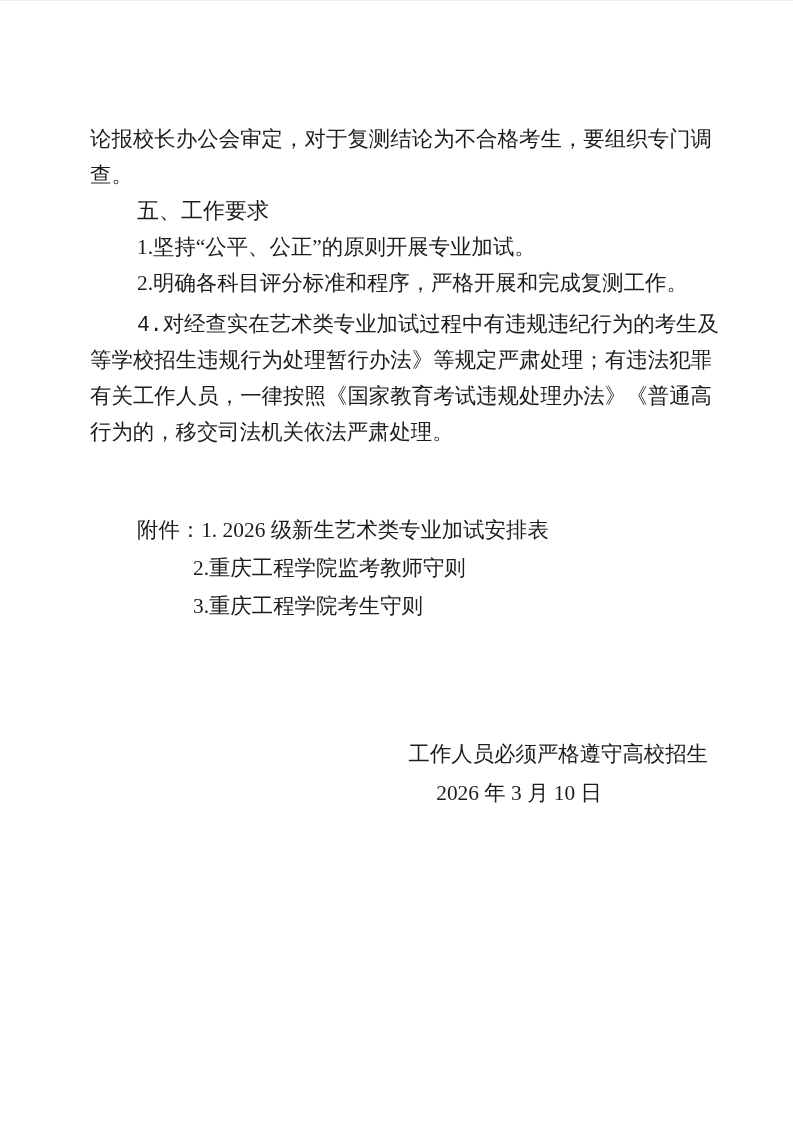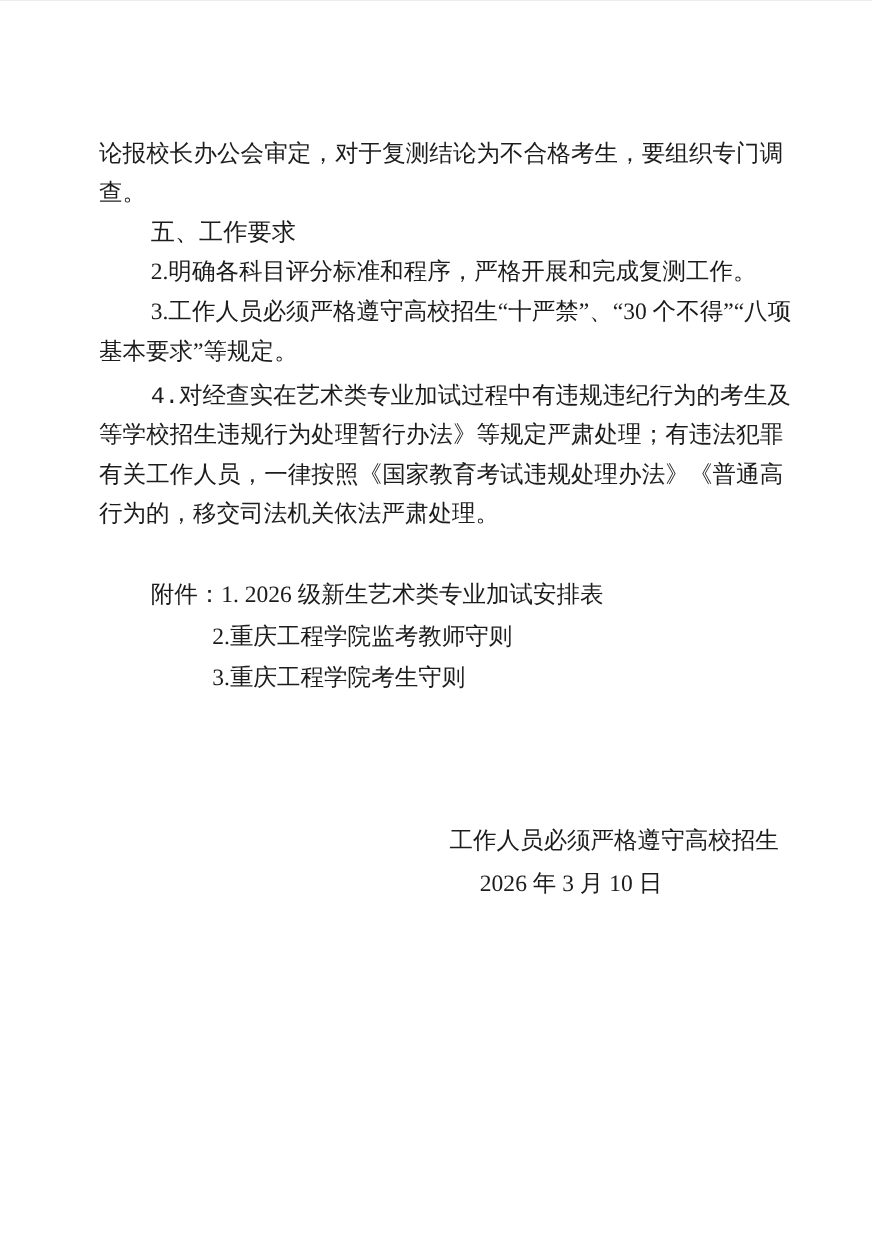--- a/index.html
+++ b/index.html
@@ -39,21 +39,21 @@
     white-space: nowrap;
   }
   .line.ind-first { padding-left: 47px; }
   .line.ind-item  { padding-left: 103px; }
   .line.fill {
     text-align: justify;
     text-align-last: justify;
     white-space: normal;
   }
   .block[data-name="item-4"] { margin-top: 6px; font-family: Liberation Mono, monospace; }
-  .block.attachment { margin-top: 34px; }
+  .block.attachment { margin-top: 60px; }
   .block.attachment .line {
     height: 38px;
     line-height: 38px;
     font-size: 21.4px;
     white-space: nowrap;
   }
   .signature { margin-top: 110px; }
   .signature .line {
     height: 39px;
     line-height: 39px;
@@ -77,26 +77,25 @@
 <div class="page" data-name="document-page" style="color: rgb(28, 28, 28); background: rgb(255, 255, 255);">
   <div class="content" data-name="document-content">
     <div data-name="document-body">
         <div class="block body" data-name="paragraph-continuation">
           <div class="line ind-none fill" data-name="text-line">论报校长办公会审定，对于复测结论为不合格考生，要组织专门调</div>
           <div class="line ind-none" data-name="text-line">查。</div>
         </div>
         <div class="block heading" data-name="section-heading">
           <div class="line ind-first" data-name="text-line">五、工作要求</div>
         </div>
+        <div class="block body" data-name="item-1">
+          <div class="line ind-first" data-name="text-line">1.坚持“公平、公正”的原则开展专业加试。</div>
+        </div>
         <div class="block body" data-name="item-2">
           <div class="line ind-first" data-name="text-line">2.明确各科目评分标准和程序，严格开展和完成复测工作。</div>
-        </div>
-        <div class="block body" data-name="item-3">
-          <div class="line ind-first fill" data-name="text-line">3.工作人员必须严格遵守高校招生“十严禁”、“30 个不得”“八项</div>
-          <div class="line ind-none" data-name="text-line">基本要求”等规定。</div>
         </div>
         <div class="block body" data-name="item-4">
           <div class="line ind-first fill" data-name="text-line">4.对经查实在艺术类专业加试过程中有违规违纪行为的考生及</div>
           <div class="line ind-none fill" data-name="text-line">等学校招生违规行为处理暂行办法》等规定严肃处理；有违法犯罪</div>
           <div class="line ind-none fill" data-name="text-line">有关工作人员，一律按照《国家教育考试违规处理办法》《普通高</div>
           <div class="line ind-none" data-name="text-line">行为的，移交司法机关依法严肃处理。</div>
         </div>
         <div class="block attachment" data-name="attachments">
           <div class="line ind-first" data-name="text-line">附件：1. 2026 级新生艺术类专业加试安排表</div>
           <div class="line ind-item" data-name="text-line">2.重庆工程学院监考教师守则</div>

